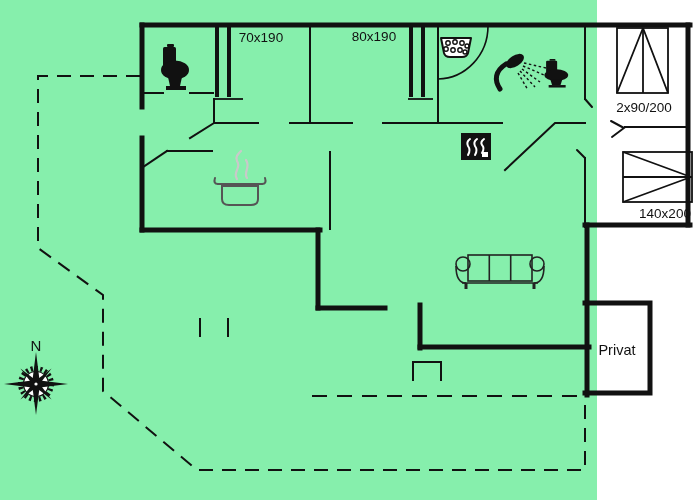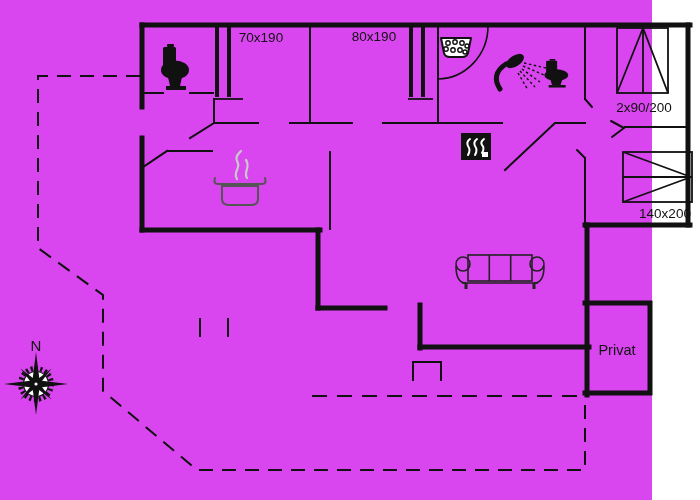--- a/index.html
+++ b/index.html
@@ -1,16 +1,16 @@
 <!DOCTYPE html>
 <html><head>
 <meta charset="utf-8">
 <style>
   html,body{margin:0;padding:0;background:#ffffff;}
-  #stage{width:652px;height:500px;position:relative;background:#d946ef;}
+  #stage{width:597px;height:500px;position:relative;background:#86efac;}
   svg{display:block;}
   .lbl{font-family:"Liberation Sans",sans-serif;font-size:13.5px;fill:#111;}
   .lbl-privat{font-family:"Liberation Sans",sans-serif;font-size:14.5px;fill:#111;}
   .lbl-n{font-family:"Liberation Sans",sans-serif;font-size:15px;fill:#111;}
 </style>
 </head>
 <body>
 
 <div id="stage">
 <svg viewBox="0 0 700 500" width="700" height="500">

